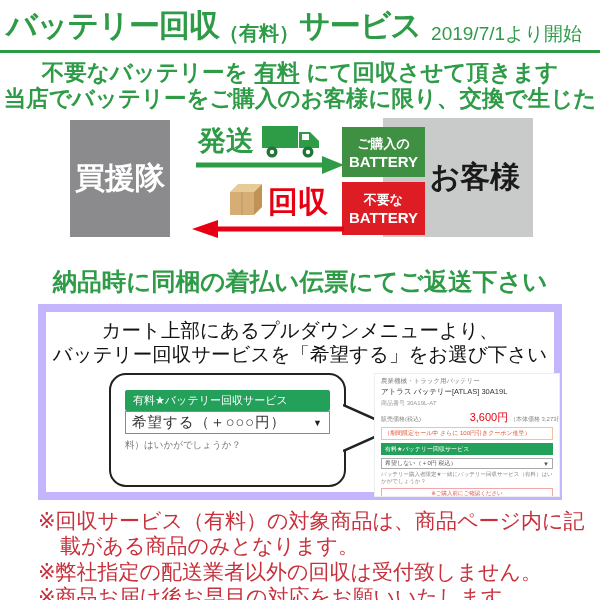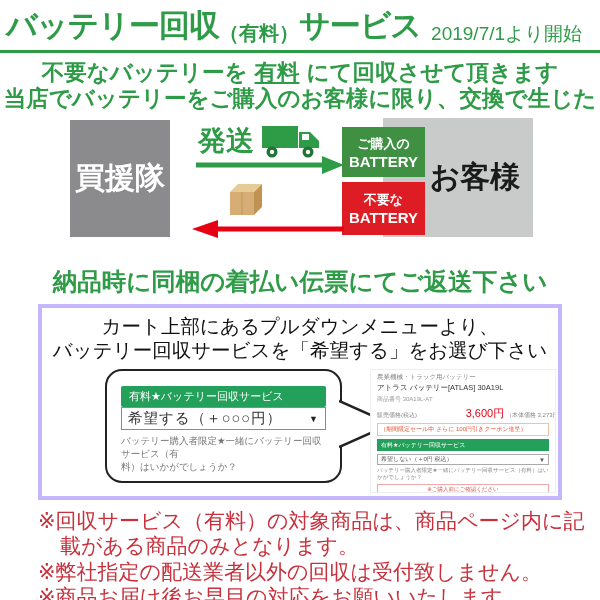--- a/index.html
+++ b/index.html
@@ -37,21 +37,21 @@
   .ship-label{position:absolute;left:198px;top:6px;color:var(--green);
     font-weight:bold;font-size:28px;}
   .collect-label{position:absolute;left:268px;top:66px;color:var(--brightred);
     font-weight:bold;font-size:30px;}
   .abs{position:absolute;}
   
   .return-note{margin-top:26px;text-align:center;color:var(--green);
     font-weight:bold;font-size:24.5px;}
   
   .ibox{margin:6px auto 0 auto;width:524px;height:196px;
-    border:4px solid #c4b5fd;padding-top:7px;position:relative;}
+    border:8px solid #c4b5fd;padding-top:7px;position:relative;}
   .ibox-line{text-align:center;color:#111;font-size:19.5px;line-height:1.22;}
   .bubble{position:absolute;left:63px;top:61px;width:237px;height:114px;
     border:2.5px solid #222;border-radius:17px;background:#fff;
     padding:15px 14px 0 14px;}
   .bubble-pointer{position:absolute;left:297px;top:90px;}
   .form-greenbar{background:var(--formgreen);color:#fff;font-size:11px;
     height:21px;line-height:21px;padding-left:8px;border-radius:2px;}
   .form-select{margin-top:0;height:23px;border:1px solid #8a8a8a;
     display:flex;align-items:center;justify-content:space-between;
     padding:0 6px;font-size:14.5px;color:#333;letter-spacing:1px;background:#fff;}
@@ -121,40 +121,40 @@
     <span class="b1">不要な</span>
     <span class="b2">BATTERY</span>
   </div>
 
   <svg class="abs" style="left:224px;top:64px;" width="40" height="40" viewBox="0 0 40 40">
     <polygon points="6,12 14,4 38,4 30,12" fill="#e7cb96"></polygon>
     <rect x="6" y="12" width="24" height="23" fill="#d6ad74"></rect>
     <polygon points="30,12 38,4 38,27 30,35" fill="#c09355"></polygon>
     <line x1="18" y1="12" x2="18" y2="35" stroke="#c59f68" stroke-width="1.5"></line>
   </svg>
+  <div class="collect-label">回収</div>
   <svg class="abs" style="left:192px;top:104px;" width="154" height="18" viewBox="0 0 154 18">
     <line x1="22" y1="9" x2="152" y2="9" stroke="#e60012" stroke-width="5"></line>
     <polygon points="26,0 0,9 26,18" fill="#e60012"></polygon>
   </svg>
 </div>
 
 <div class="return-note">納品時に同梱の着払い伝票にてご返送下さい</div>
 
 <div class="ibox">
   <div class="ibox-line">カート上部にあるプルダウンメニューより、</div>
   <div class="ibox-line">バッテリー回収サービスを「希望する」をお選び下さい</div>
 
   <div class="bubble">
     <div class="form-greenbar">有料★バッテリー回収サービス</div>
     <div class="form-select">
       <span>希望する（＋○○○円）</span>
       <span class="chev">▼</span>
     </div>
     <div class="form-caption">
-      <div>バッテリー購入者限定★一緒にバッテリー回収サービス（有</div>
       <div>料）はいかがでしょうか？</div>
     </div>
   </div>
   <svg class="bubble-pointer" width="56" height="52" viewBox="0 0 56 52">
     <polyline points="0,3 52,26 0,49" fill="#ffffff" stroke="#222" stroke-width="2.5"></polyline>
   </svg>
 
   <div class="minishot">
     <div class="ms-cat">農業機械・トラック用バッテリー</div>
     <div class="ms-title">アトラス バッテリー[ATLAS] 30A19L</div>

